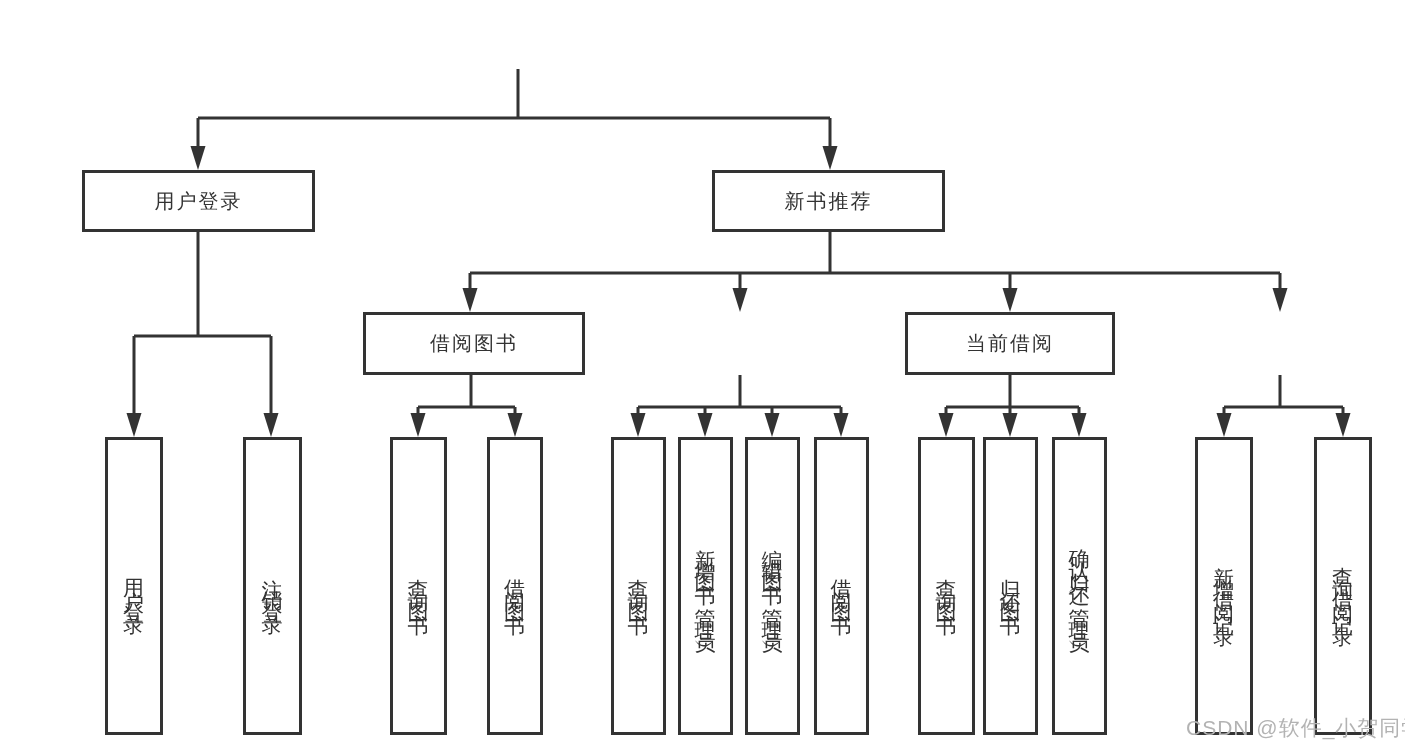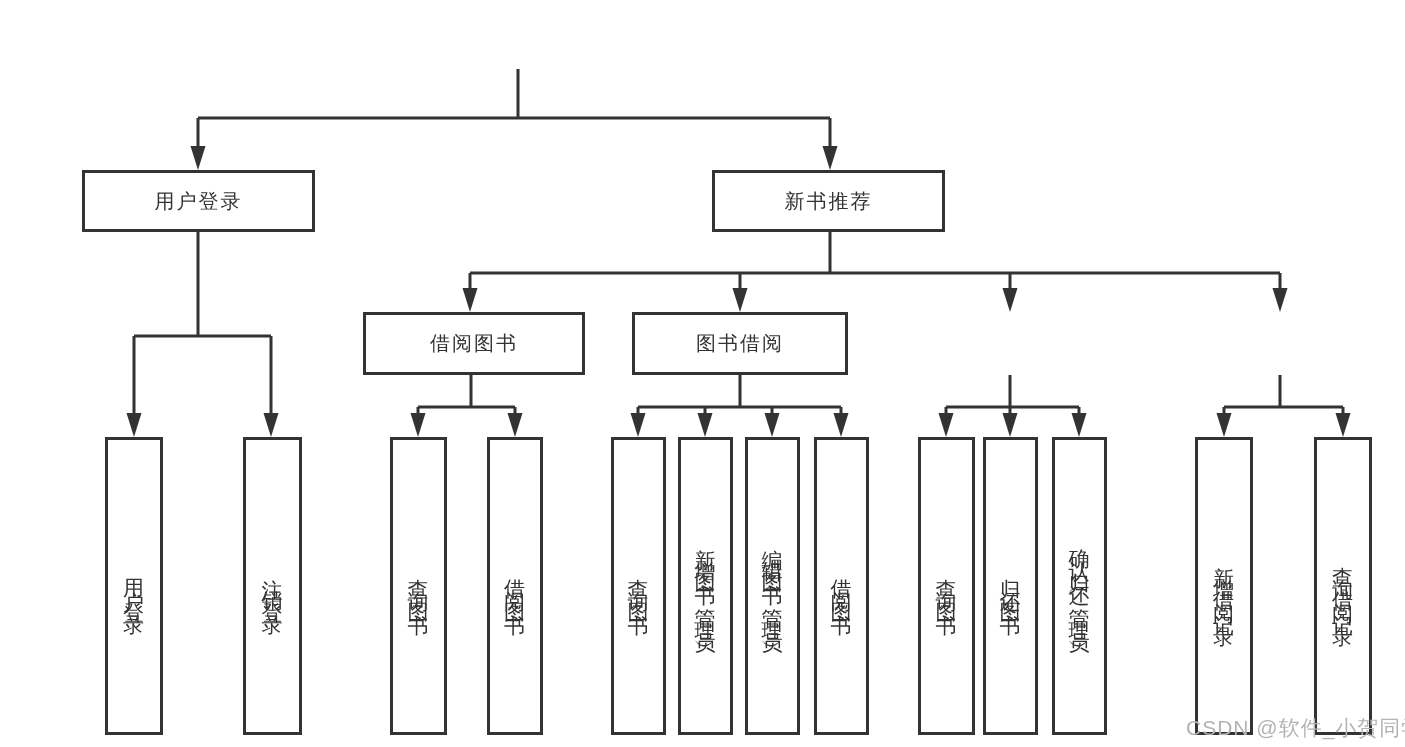--- a/index.html
+++ b/index.html
@@ -85,21 +85,21 @@
       <polygon points="1216.5,413 1231.5,413 1224,437"></polygon>
       <polygon points="1335.5,413 1350.5,413 1343,437"></polygon>
     </g>
   </svg>
 
 
   <div class="node" style="left:82px;top:170px;width:233px;height:62px">用户登录</div>
   <div class="node" style="left:712px;top:170px;width:233px;height:62px">新书推荐</div>
 
   <div class="node" style="left:363px;top:312px;width:222px;height:63px">借阅图书</div>
-  <div class="node" style="left:632px;top:312px;width:216px;height:63px">图书借阅</div>
+  <div class="node" style="left:905px;top:312px;width:210px;height:63px">当前借阅</div>
 
   <div class="node vnode" style="left:105px;top:437px;width:58px;height:298px">用户登录</div>
   <div class="node vnode" style="left:243px;top:437px;width:59px;height:298px">注销登录</div>
 
   <div class="node vnode" style="left:390px;top:437px;width:57px;height:298px">查询图书</div>
   <div class="node vnode" style="left:487px;top:437px;width:56px;height:298px">借阅图书</div>
 
   <div class="node vnode" style="left:611px;top:437px;width:55px;height:298px">查询图书</div>
   <div class="node vnode" style="left:678px;top:437px;width:55px;height:298px">新增图书（管理员）</div>
   <div class="node vnode" style="left:745px;top:437px;width:55px;height:298px">编辑图书（管理员）</div>

